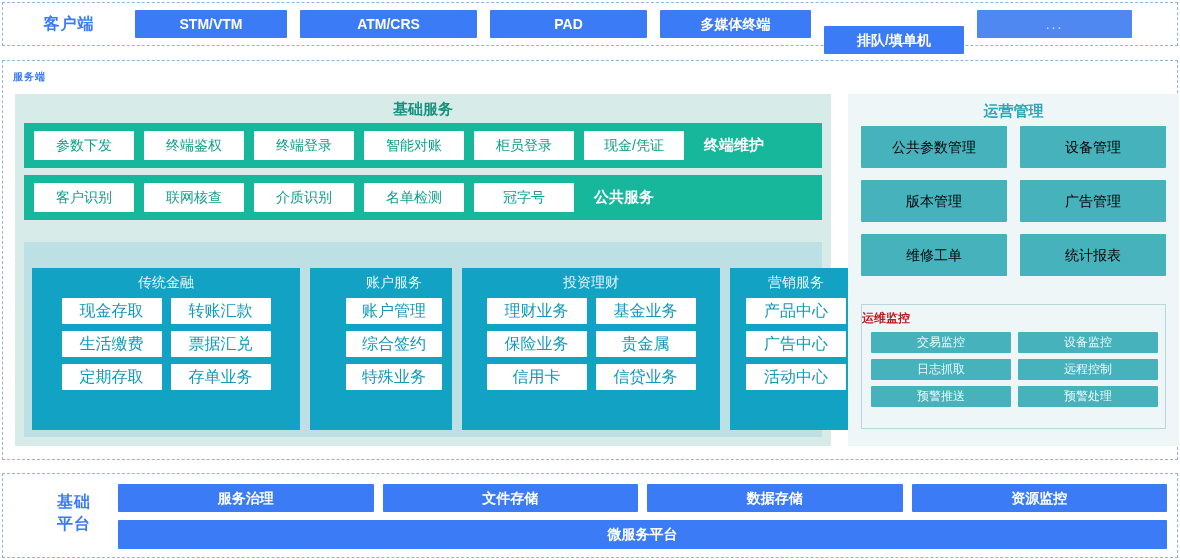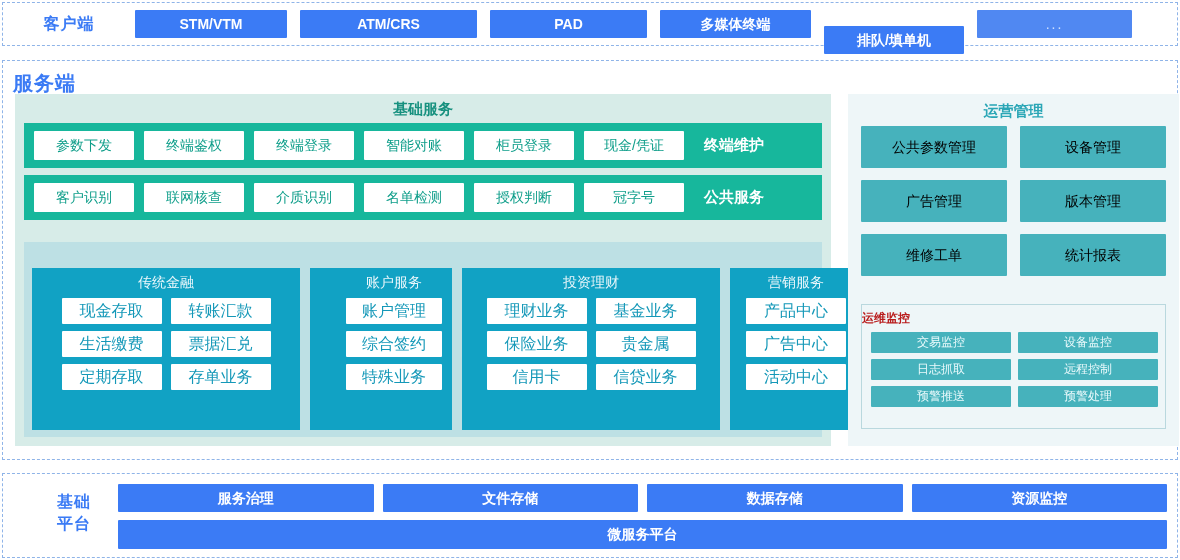--- a/index.html
+++ b/index.html
@@ -14,21 +14,21 @@
   
   .section{
     position:absolute;
     border:1px dashed #8fb4e8;
     background:#ffffff;
     box-sizing:border-box;
   }
   .section-title{
     color:#3B7BF5;
     font-weight:bold;
-    font-size:20px;
+    font-size:10px;
     letter-spacing:1px;
   }
 
   
   #client-section{left:2px;top:2px;width:1176px;height:44px;}
   .client-row{
     position:absolute;left:0;top:0;width:100%;height:100%;
     display:flex;align-items:center;
   }
   #client-label{
@@ -180,21 +180,20 @@
             <div class="cell" style="width: 100px;">智能对账</div>
             <div class="cell" style="width: 100px;">柜员登录</div>
             <div class="cell" style="width: 100px;">现金/凭证</div>
             <div class="rowlabel" style="width: 80px;">终端维护</div>
           </div>
           <div class="teal-row" style="top: 81px;">
             <div class="cell" style="width: 100px;">客户识别</div>
             <div class="cell" style="width: 100px;">联网核查</div>
             <div class="cell" style="width: 100px;">介质识别</div>
             <div class="cell" style="width: 100px;">名单检测</div>
-            <div class="cell" style="width: 100px;">授权判断</div>
             <div class="cell" style="width: 100px;">冠字号</div>
             <div class="rowlabel" style="width: 80px;">公共服务</div>
           </div>
         </div>
 
       <div class="biz-wrap">
         <div class="biz-cols" id="biz-cols">
             <div class="biz-col" style="flex: 0 0 268px;">
               <div class="biz-col-title">传统金融</div>
               <div class="biz-grid">
@@ -235,22 +234,22 @@
             </div>
           </div>
       </div>
     </div>
 
     <div class="panel-right">
       <div class="ops-title">运营管理</div>
       <div class="ops-grid" id="ops-grid">
           <div class="ops-btn">公共参数管理</div>
           <div class="ops-btn">设备管理</div>
+          <div class="ops-btn">版本管理</div>
           <div class="ops-btn">广告管理</div>
-          <div class="ops-btn">版本管理</div>
           <div class="ops-btn">维修工单</div>
           <div class="ops-btn">统计报表</div>
         </div>
 
       <div class="mon-box">
         <div class="mon-title">运维监控</div>
         <div class="mon-grid" id="mon-grid">
             <div class="mon-btn">交易监控</div>
             <div class="mon-btn">设备监控</div>
             <div class="mon-btn">日志抓取</div>

